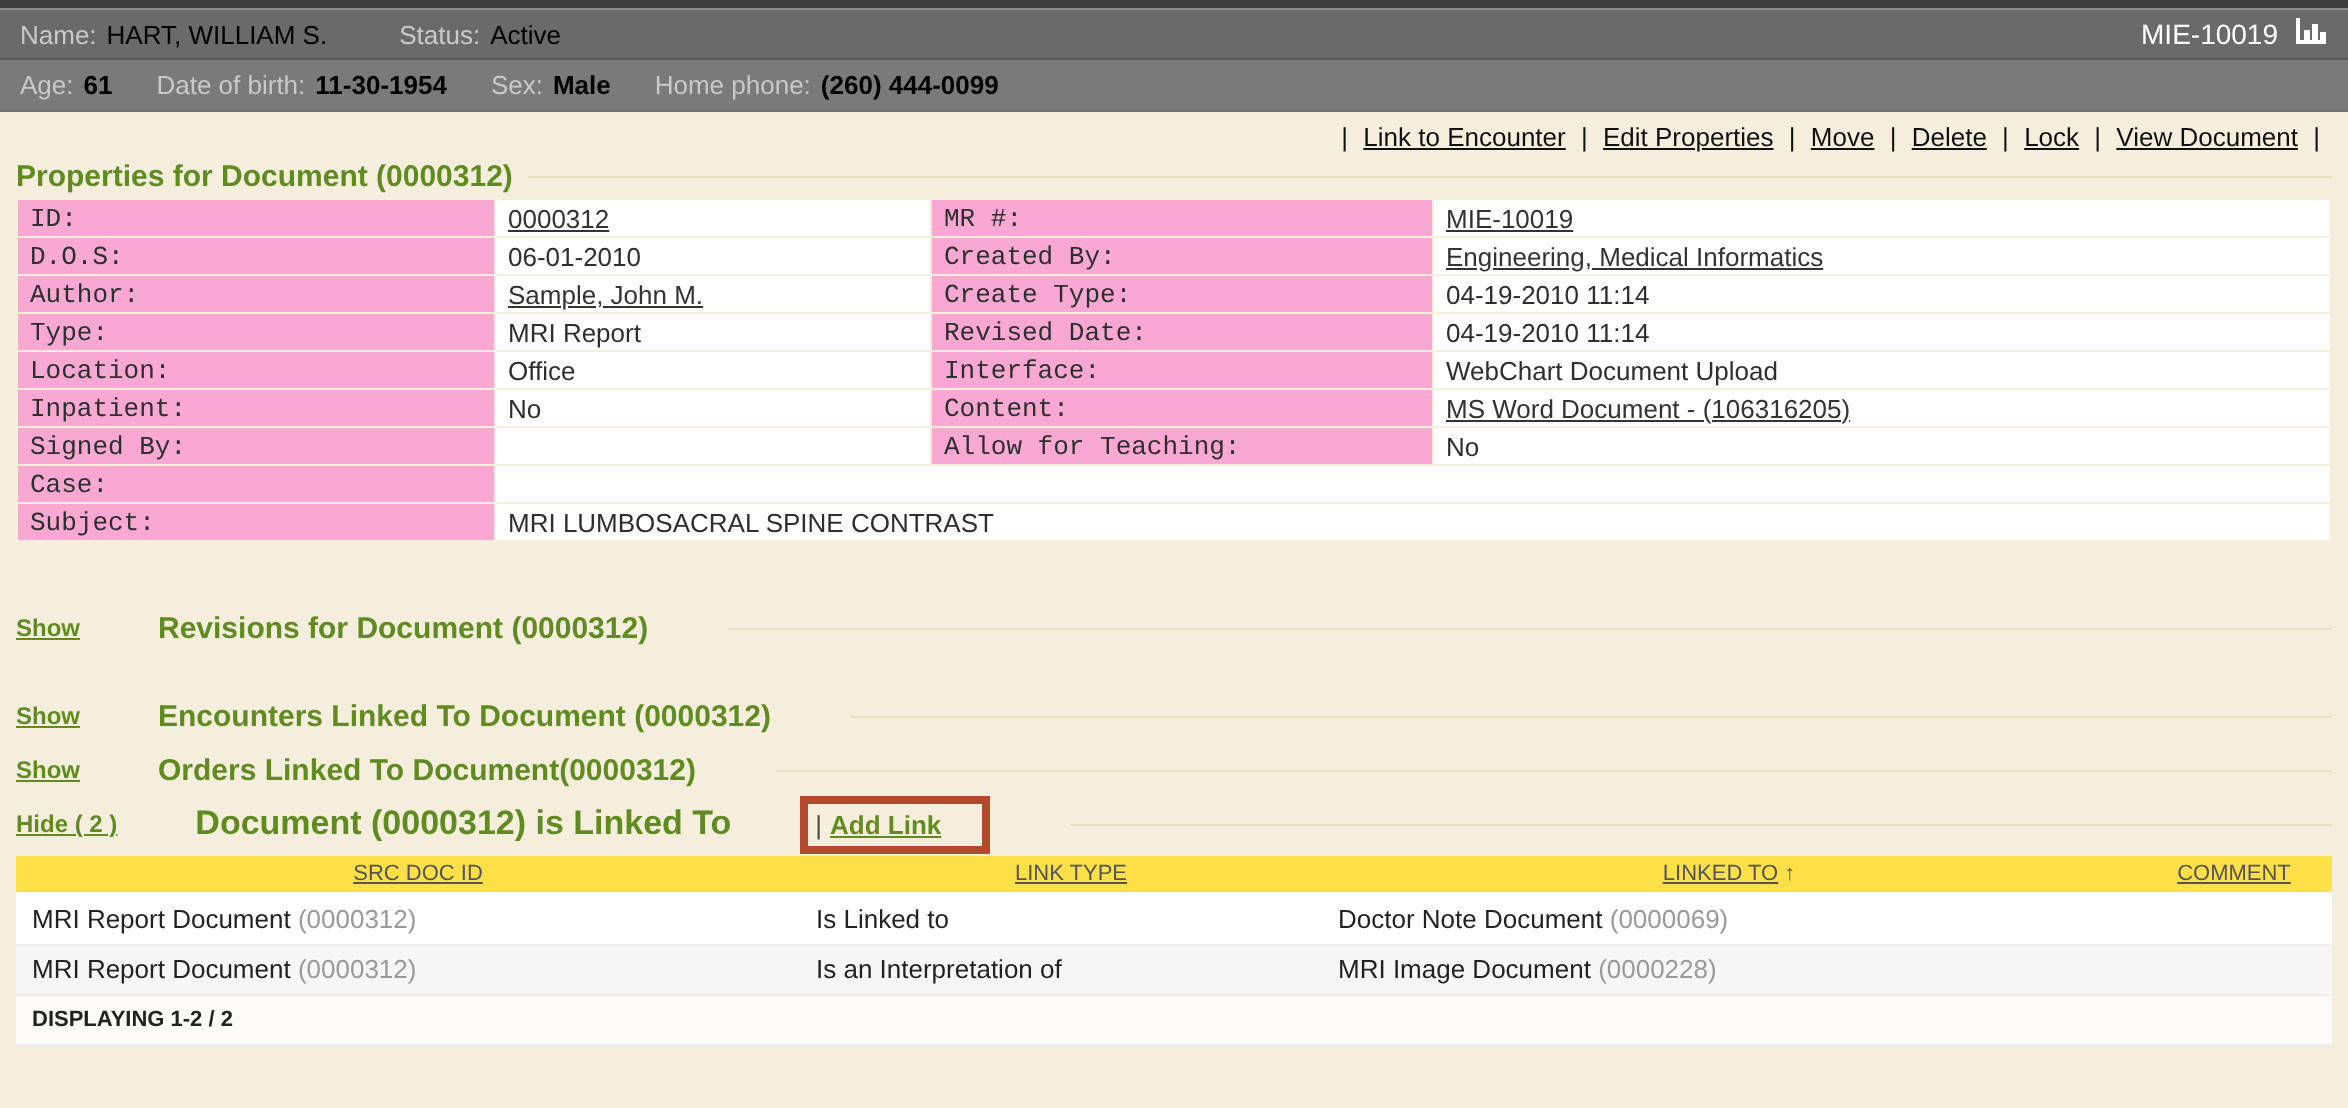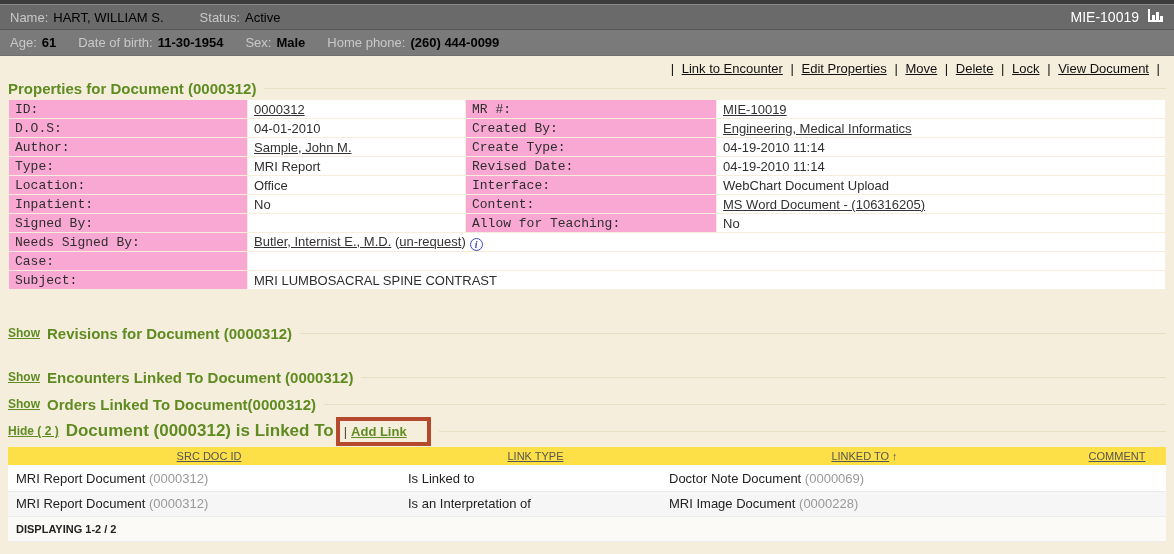--- a/index.html
+++ b/index.html
@@ -31,21 +31,21 @@
     table-layout:fixed; font-size:13px; margin-top:1px; }
   table.props td { height:18px; padding:0 6px; vertical-align:middle; color:#2e2e2e; white-space:nowrap; overflow:hidden; }
   td.lbl { background:#f9a8d4;font-family:Liberation Mono, monospace; }
   td.val { background:#ffffff; }
   td.val a { color:#333; text-decoration:underline; cursor:pointer; }
   .muted { color:#8f8f8f; }
   .info-icon { display:inline-block; width:13px; height:13px; border:1px solid #3b48c8;
     border-radius:50%; color:#3b48c8; font-size:10px; line-height:12px; text-align:center;
     font-style:italic; font-family:"Liberation Serif",serif; font-weight:bold; margin-left:4px; vertical-align:-2px; background:#fff; }
   
-  .secrow { display:flex; align-items:center; height:18px; }
+  .secrow { display:flex; align-items:center; height:18px;gap:32px; }
   .toggle { color:#5f8b21; font-weight:bold; font-size:12px; text-decoration:underline;
     margin-right:7px; white-space:nowrap; cursor:pointer; }
   .sectitle { color:#5f8b21; font-weight:bold; font-size:15px; white-space:nowrap; }
   .sectitle.big { font-size:17px; }
   .mt1 { margin-top:34px; } .mt2 { margin-top:26px; } .mt3 { margin-top:9px; } .mt4 { margin-top:2px; height:32px; }
   .pipe { color:#4b4b3a; font-size:13px; margin:0 4px 0 2px; }
   .addbox { border:4px solid #b4492e; display:inline-flex; align-items:center;
     padding:3px 20px 3px 2px; margin-left:2px; }
   .addlink { color:#5f8b21; font-size:13px; font-weight:bold; text-decoration:underline; cursor:pointer; }
   
@@ -125,21 +125,21 @@
       </colgroup>
     <tbody>
         <tr>
       <td class="lbl">ID:</td>
       <td class="val"><a>0000312</a></td>
       <td class="lbl">MR #:</td>
       <td class="val"><a>MIE-10019</a></td>
     </tr>
     <tr>
       <td class="lbl">D.O.S:</td>
-      <td class="val">04-01-2010</td>
+      <td class="val">06-01-2010</td>
       <td class="lbl">Created By:</td>
       <td class="val"><a>Engineering, Medical Informatics</a></td>
     </tr>
     <tr>
       <td class="lbl">Author:</td>
       <td class="val"><a>Sample, John M.</a></td>
       <td class="lbl">Create Type:</td>
       <td class="val">04-19-2010 11:14</td>
     </tr>
     <tr>
@@ -158,27 +158,20 @@
       <td class="lbl">Inpatient:</td>
       <td class="val">No</td>
       <td class="lbl">Content:</td>
       <td class="val"><a>MS Word Document - (106316205)</a></td>
     </tr>
     <tr>
       <td class="lbl">Signed By:</td>
       <td class="val"></td>
       <td class="lbl">Allow for Teaching:</td>
       <td class="val">No</td>
-    </tr>
-    <tr>
-      <td class="lbl">Needs Signed By:</td>
-      <td class="val" colspan="3">
-        <a>Butler, Internist E., M.D.</a>
-        <span>(</span><a>un-request</a><span>)</span><span class="info-icon">i</span>
-      </td>
     </tr>
     <tr>
       <td class="lbl">Case:</td>
       <td class="val" colspan="3"></td>
     </tr>
     <tr>
       <td class="lbl">Subject:</td>
       <td class="val" colspan="3">MRI LUMBOSACRAL SPINE CONTRAST</td>
     </tr>
   </tbody>

